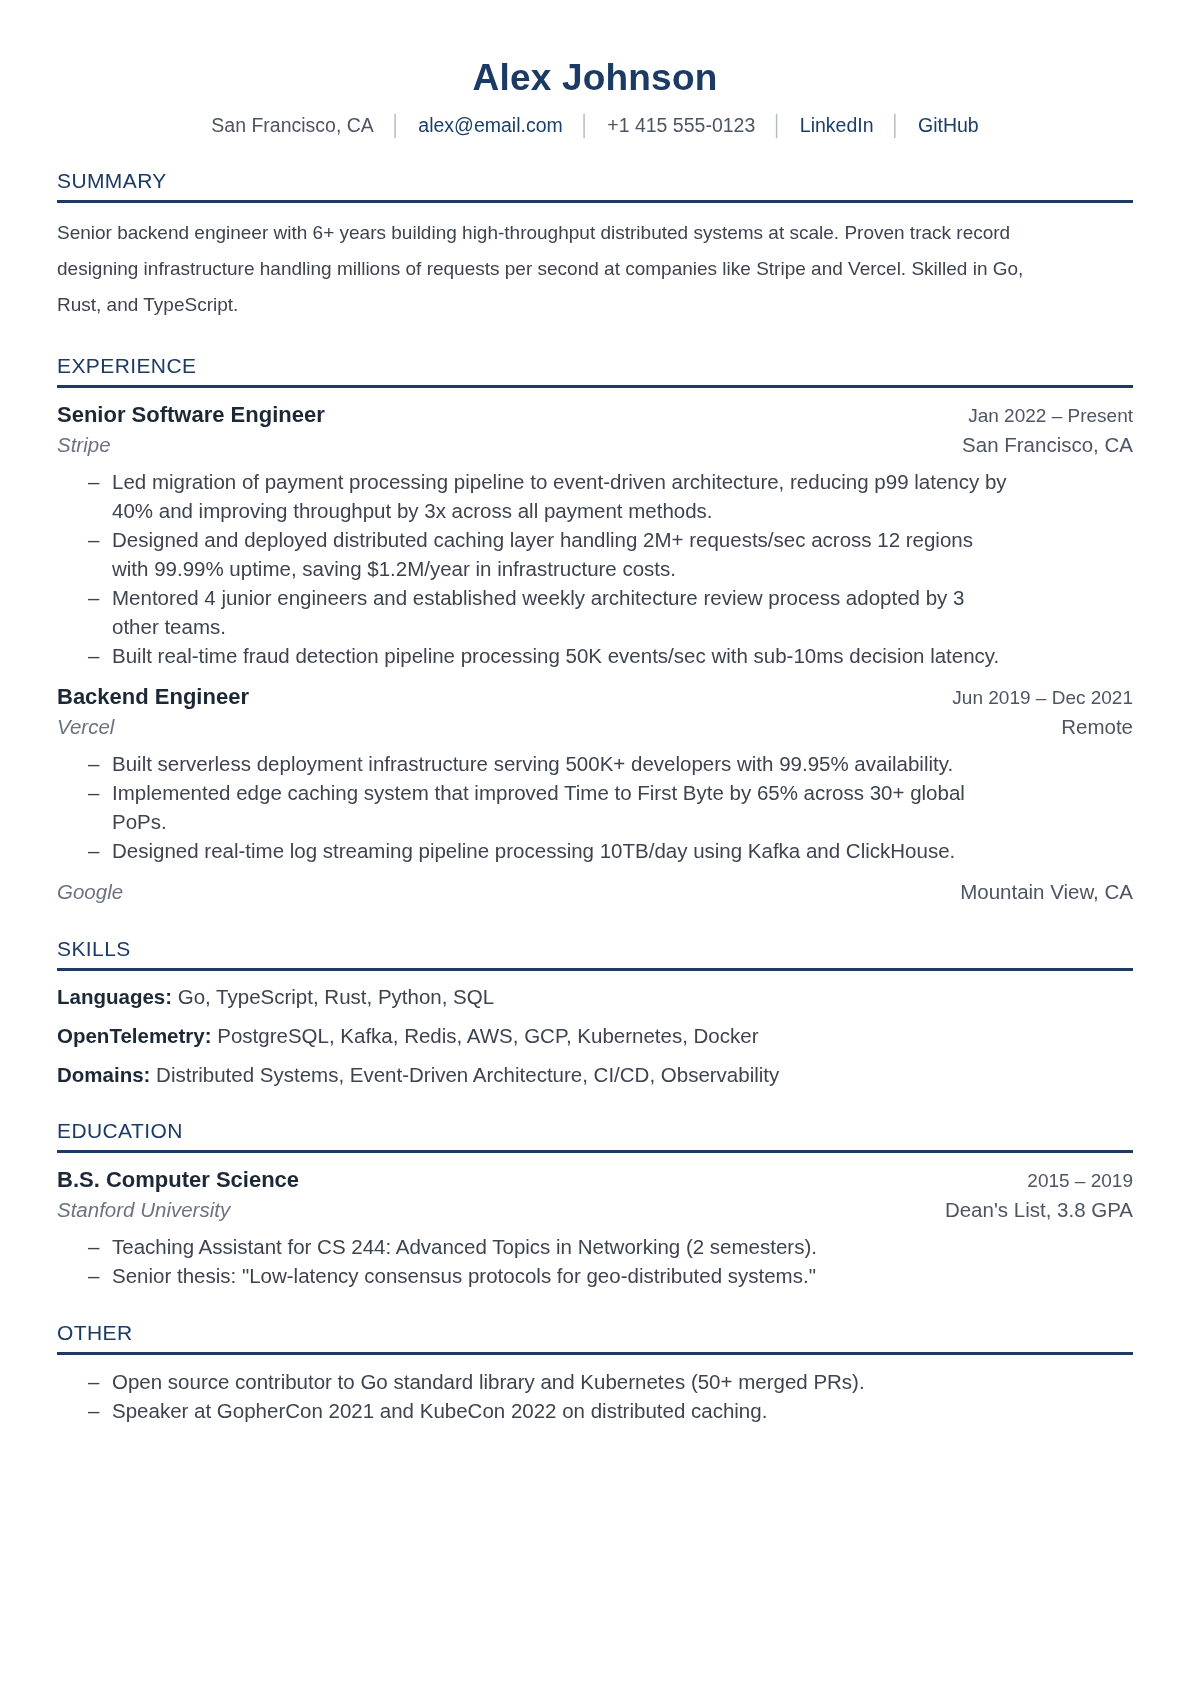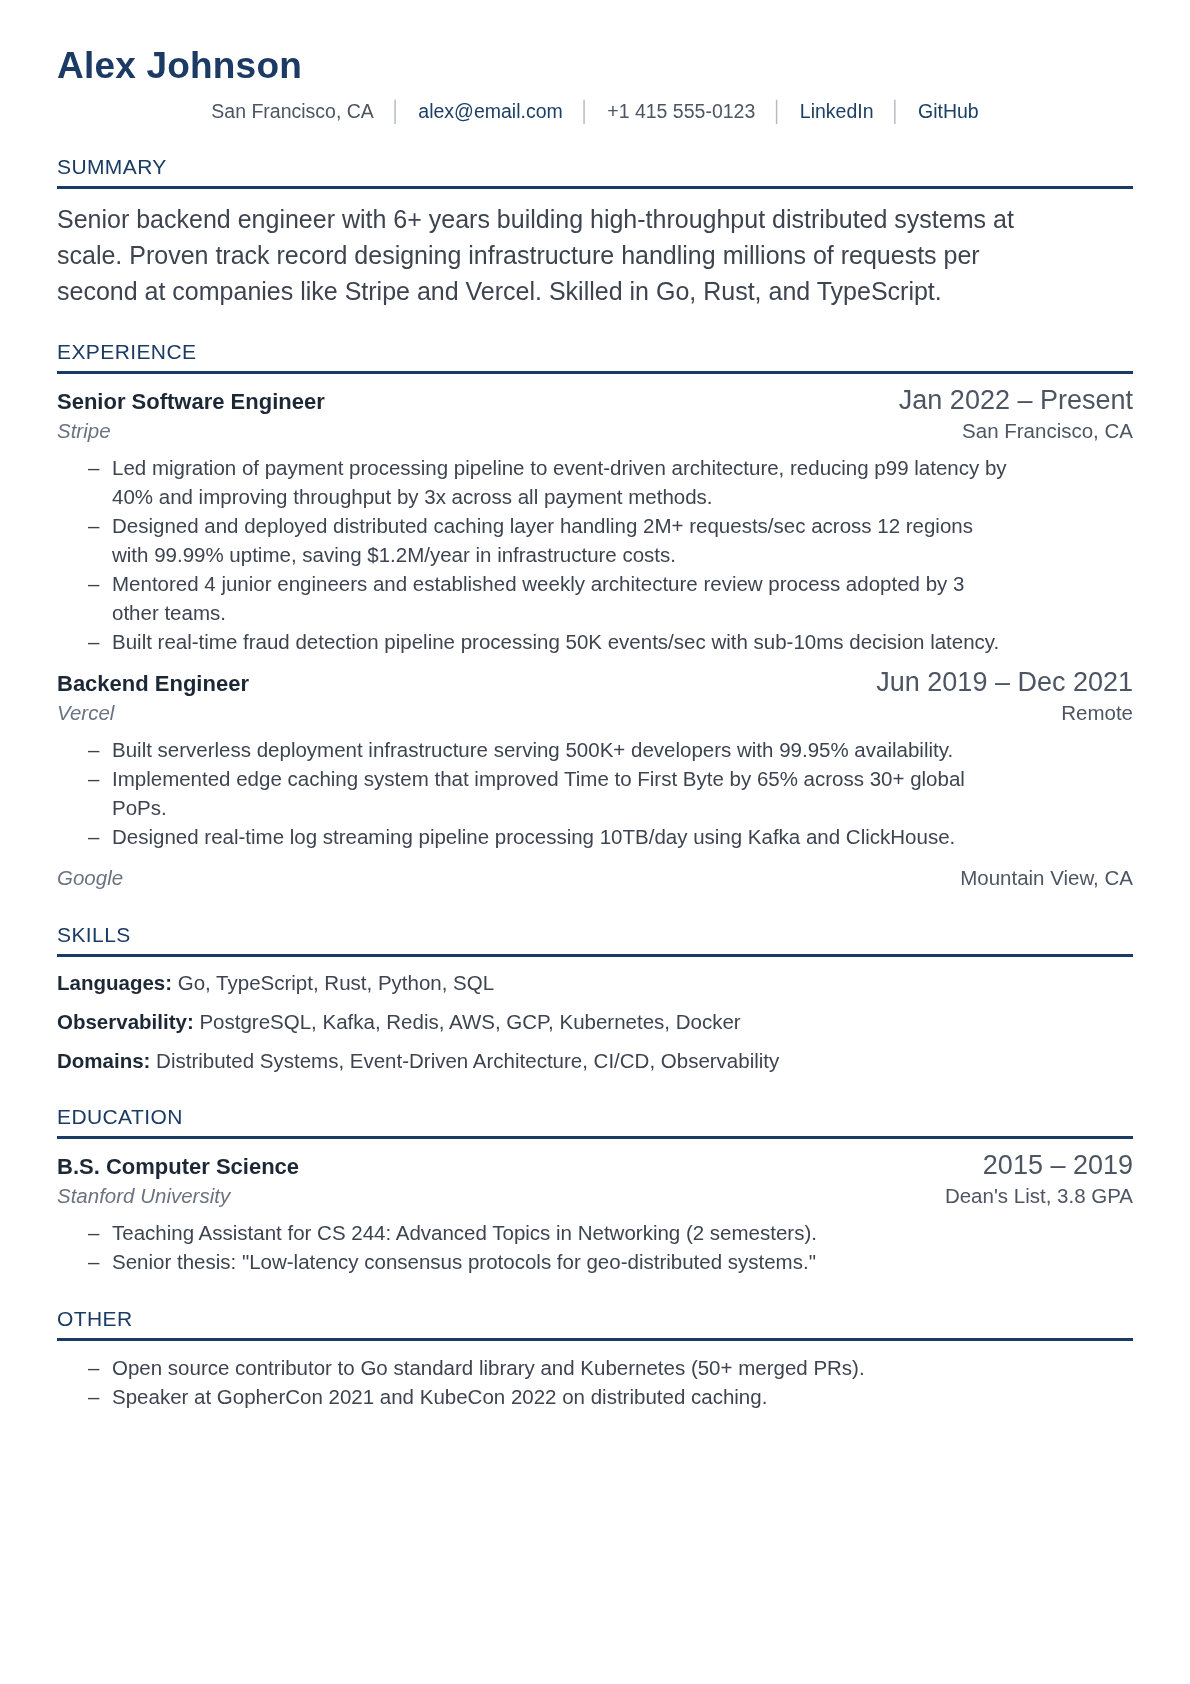--- a/index.html
+++ b/index.html
@@ -15,48 +15,48 @@
   html,body{margin:0;padding:0;}
   body{
     width:1190px;height:1684px;background:#ffffff;overflow:hidden;
     font-family:"Liberation Sans","DejaVu Sans",sans-serif;
     color:var(--body);
   }
   .page{width:100%;height:100%;padding:44px 57px 0 57px;}
 
   
   .name{
-    margin:0;text-align:left;font-size:37px;line-height:44px;
+    margin:12px;text-align:center;font-size:37px;line-height:44px;
     font-weight:bold;color:var(--navy);letter-spacing:0.2px;
   }
   .contact{
     margin-top:10px;display:flex;justify-content:center;align-items:center;
     font-size:19.5px;line-height:26px;
   }
   .contact .sep{color:var(--sep);padding:0 16px;font-weight:400;font-size:20px;}
   .contact .plain{color:var(--meta);}
   .contact a.link{color:var(--link);text-decoration:none;cursor:pointer;}
 
   
   section{margin-top:30px;}
   .sec-head{
     margin:0;font-size:21px;line-height:26px;font-weight:normal;
     color:var(--navy);letter-spacing:0.4px;
     border-bottom:3px solid var(--navy);padding-bottom:6px;
   }
   .summary-text{
-    margin:12px 0 0 0;font-size:25px;line-height:36px;max-width:985px;
+    margin:12px 0 0 0;font-size:19px;line-height:36px;max-width:985px;
   }
 
   
   .job{margin-top:12px;}
   .job + .job{}
   .row{display:flex;justify-content:space-between;align-items:baseline;line-height:29px;}
   .job-title{font-size:22px;font-weight:bold;color:var(--title);}
-  .job-dates{font-size:27px;color:var(--meta);white-space:nowrap;}
+  .job-dates{font-size:19px;color:var(--meta);white-space:nowrap;}
   .job-company{font-size:20.5px;font-style:italic;color:var(--muted);}
   .job-location{font-size:20.5px;color:var(--meta);white-space:nowrap;}
 
   ul.bullets{list-style:none;margin:8px 0 0 0;padding:0 0 0 31px;}
   .bullets li{
     position:relative;padding-left:24px;font-size:20.5px;line-height:29px;
     max-width:920px;color:var(--body);
   }
   .bullets li::before{content:"–";position:absolute;left:0;top:0;color:var(--body);}
 
@@ -130,21 +130,21 @@
       <div class="row">
         <span class="job-company">Google</span>
         <span class="job-location">Mountain View, CA</span>
       </div>
     </div>
   </section>
 
   <section>
     <h2 class="sec-head">SKILLS</h2>
     <p class="skill-row"><strong>Languages:</strong> <span>Go, TypeScript, Rust, Python, SQL</span></p>
-    <p class="skill-row"><strong>Observability:</strong> <span>PostgreSQL, Kafka, Redis, AWS, GCP, Kubernetes, Docker</span></p>
+    <p class="skill-row"><strong>OpenTelemetry:</strong> <span>PostgreSQL, Kafka, Redis, AWS, GCP, Kubernetes, Docker</span></p>
     <p class="skill-row"><strong>Domains:</strong> <span>Distributed Systems, Event-Driven Architecture, CI/CD, Observability</span></p>
   </section>
 
   <section>
     <h2 class="sec-head">EDUCATION</h2>
     <div class="job">
       <div class="row">
         <span class="job-title">B.S. Computer Science</span>
         <span class="job-dates">2015 – 2019</span>
       </div>

